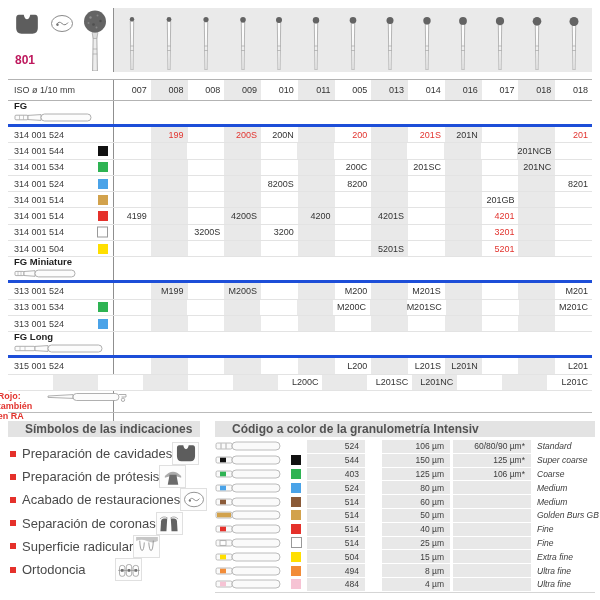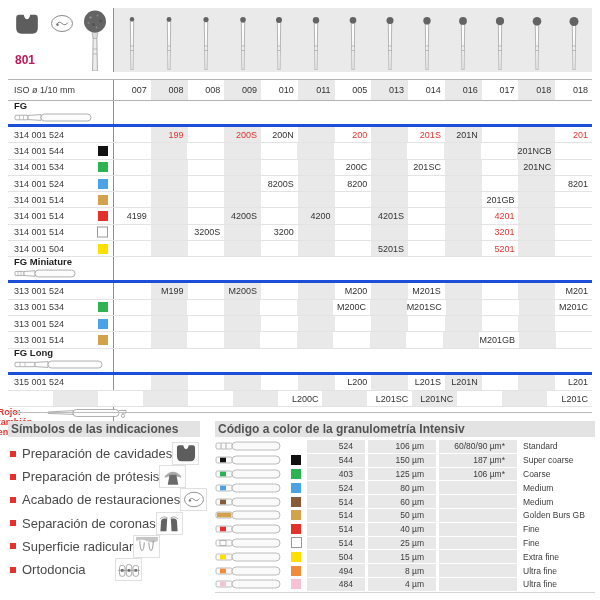--- a/index.html
+++ b/index.html
@@ -28,41 +28,41 @@
   .sechdr-title{font-weight:bold;font-size:9.5px;color:#1f1f1f;line-height:10px;}
   .spacer{flex:1;}
   .sq{width:10px;height:10px;position:absolute;right:5px;top:50%;transform:translateY(-50%);}
   .sq.white-border{border:1px solid #999;width:9px;height:9px;background:#fff;}
   .footnote{display:flex;height:29.8px;}
   .footnote .rowlabel{flex-direction:row;align-items:flex-start;justify-content:center;gap:15px;}
   .footnote-text{color:#e2342f;font-weight:bold;font-size:9px;line-height:10px;}
   .divider{position:absolute;left:8px;top:412px;width:584px;border-top:1px solid #bbb;}
   
   .panel-title{background:#e3e3e3;font-weight:bold;font-size:12px;color:#525252;
-               height:16px;line-height:16px;padding-left:3px;white-space:nowrap;}
+               height:16px;line-height:16px;padding-left:17px;white-space:nowrap;}
   .bottom-left{position:absolute;left:8px;top:421px;width:192px;}
   .sym-list{margin-top:5px;}
   .sym-item{display:flex;align-items:center;height:23.2px;}
   .sym-bullet{width:6px;height:6px;background:#e5312b;margin:0 6px 0 2px;flex:0 0 auto;}
   .sym-label{font-size:13px;color:#4a4a4a;white-space:nowrap;}
   .sym-iconbox{margin-left:auto;margin-right:58px;width:25px;height:21px;border:1px solid #e0e0e0;
                background:#fdfdfd;display:flex;align-items:center;justify-content:center;flex:0 0 auto;}
   .bottom-right{position:absolute;left:215px;top:421px;width:380px;}
   .grit-rows{margin-top:3px;border-bottom:1px solid #d5d5d5;}
   .grit-row{display:flex;align-items:center;height:12.8px;margin-bottom:1px;font-size:8.5px;color:#3c3c3c;}
   .g-glyph{flex:0 0 70px;display:flex;align-items:center;}
   .g-square{flex:0 0 22px;display:flex;justify-content:center;}
   .g-square .gsq{width:10px;height:10px;}
   .g-square .gsq.white-border{width:9px;height:9px;border:1px solid #999;background:#fff;}
   .g-cell{background:#e8e8e8;height:100%;display:flex;align-items:center;justify-content:flex-end;
-          padding-right:12px;box-sizing:border-box;white-space:nowrap;}
+          padding-right:6px;box-sizing:border-box;white-space:nowrap;}
   .g-code{flex:0 0 58px;}
-  .g-size{flex:0 0 68px;margin-left:3px;}
+  .g-size{flex:0 0 68px;margin-left:17px;}
   .g-extra{flex:0 0 78px;margin-left:3px;}
-  .g-name{flex:1;margin-left:3px;height:100%;display:flex;align-items:center;padding-left:3px;white-space:nowrap;}
+  .g-name{flex:1;margin-left:3px;height:100%;display:flex;align-items:center;padding-left:3px;white-space:nowrap;font-style:italic;}
 </style>
 </head>
 <body>
 
 <div class="page">
 
   <div class="main-table">
     <div class="topbar">
       <div class="top-left">
         <div class="mini-icons">
@@ -435,39 +435,20 @@
           <div class="cell"></div>
           <div class="cell shade"></div>
           <div class="cell"></div>
           <div class="cell shade"></div>
           <div class="cell"></div>
           <div class="cell shade"></div>
           <div class="cell"></div>
           <div class="cell shade"></div>
           <div class="cell"></div>
         </div>
-        <div class="row">
-          <div class="rowlabel">
-            <span>313 001 514</span>
-            <span class="sq" style="background: rgb(210, 162, 76);"></span>
-          </div>
-          <div class="cell"></div>
-          <div class="cell shade"></div>
-          <div class="cell"></div>
-          <div class="cell shade"></div>
-          <div class="cell"></div>
-          <div class="cell shade"></div>
-          <div class="cell"></div>
-          <div class="cell shade"></div>
-          <div class="cell"></div>
-          <div class="cell shade"></div>
-          <div class="cell">M201GB</div>
-          <div class="cell shade"></div>
-          <div class="cell"></div>
-        </div>
         <div class="sechdr">
           <div class="rowlabel">
             <span class="sechdr-title">FG Long</span>
             <span><svg width="90" height="11" viewBox="0 0 90 11">
                 <g fill="#fcfcfc" stroke="#9c9c9c" stroke-width="0.8">
                   <rect x="1" y="3.3" width="20" height="4.4" rx="1"></rect>
                   <path d="M21,3.4 L34,2.6 L34,8.4 L21,7.6 Z"></path>
                   <rect x="34" y="2" width="54" height="7" rx="3.5"></rect>
                 </g>
                 <path d="M6,3.3 V7.7 M11,3.3 V7.7" stroke="#b0b0b0" stroke-width="0.7"></path>
@@ -630,21 +611,21 @@
                 <rect x="17" y="2" width="48" height="8" rx="4"></rect>
               </g>
               <rect x="5" y="3.7" width="6" height="4.6" fill="#111111"></rect>
             </svg>
           </div>
           <div class="g-square">
             <span class="gsq" style="background: rgb(17, 17, 17);"></span>
           </div>
           <div class="g-cell g-code">544</div>
           <div class="g-cell g-size">150 µm</div>
-          <div class="g-cell g-extra">187 µm*</div>
+          <div class="g-cell g-extra">125 µm*</div>
           <div class="g-name">Super coarse</div>
         </div>
         <div class="grit-row">
           <div class="g-glyph">
             <svg width="68" height="12" viewBox="0 0 68 12">
               <g fill="#fafafa" stroke="#ababab" stroke-width="0.8">
                 <rect x="1" y="3" width="16" height="6" rx="1.5"></rect>
                 <rect x="17" y="2" width="48" height="8" rx="4"></rect>
               </g>
               <rect x="5" y="3.7" width="6" height="4.6" fill="#2eb353"></rect>

